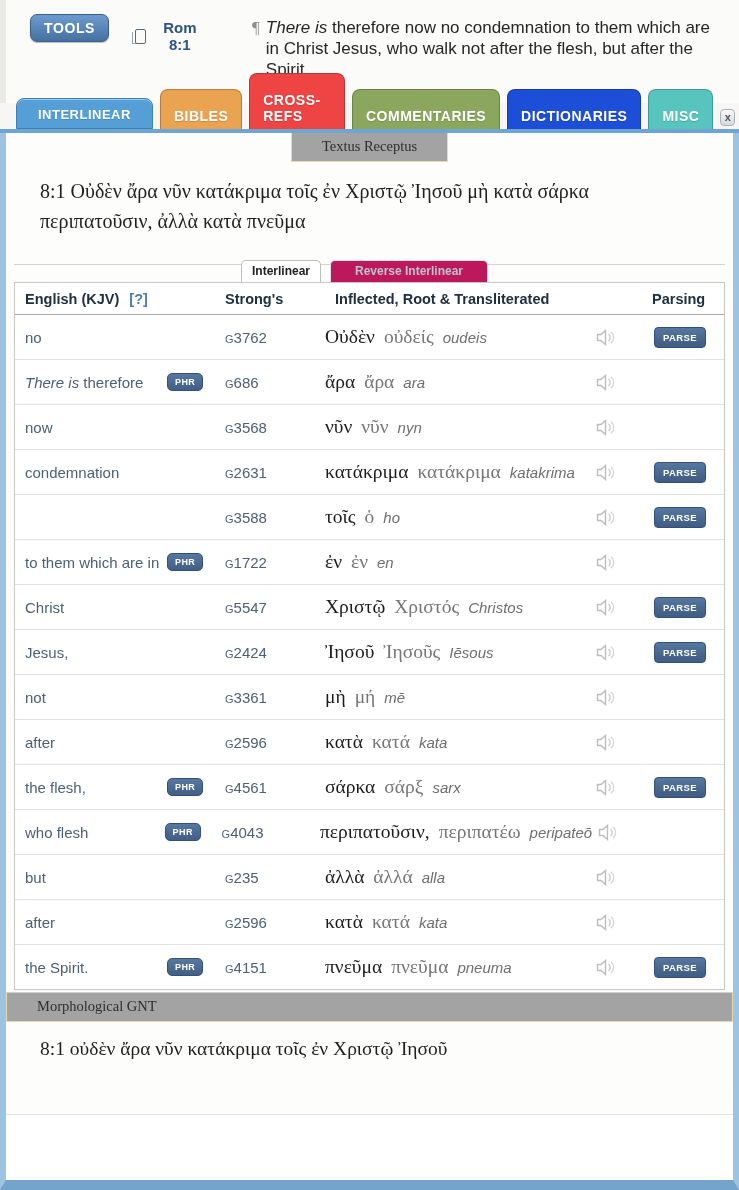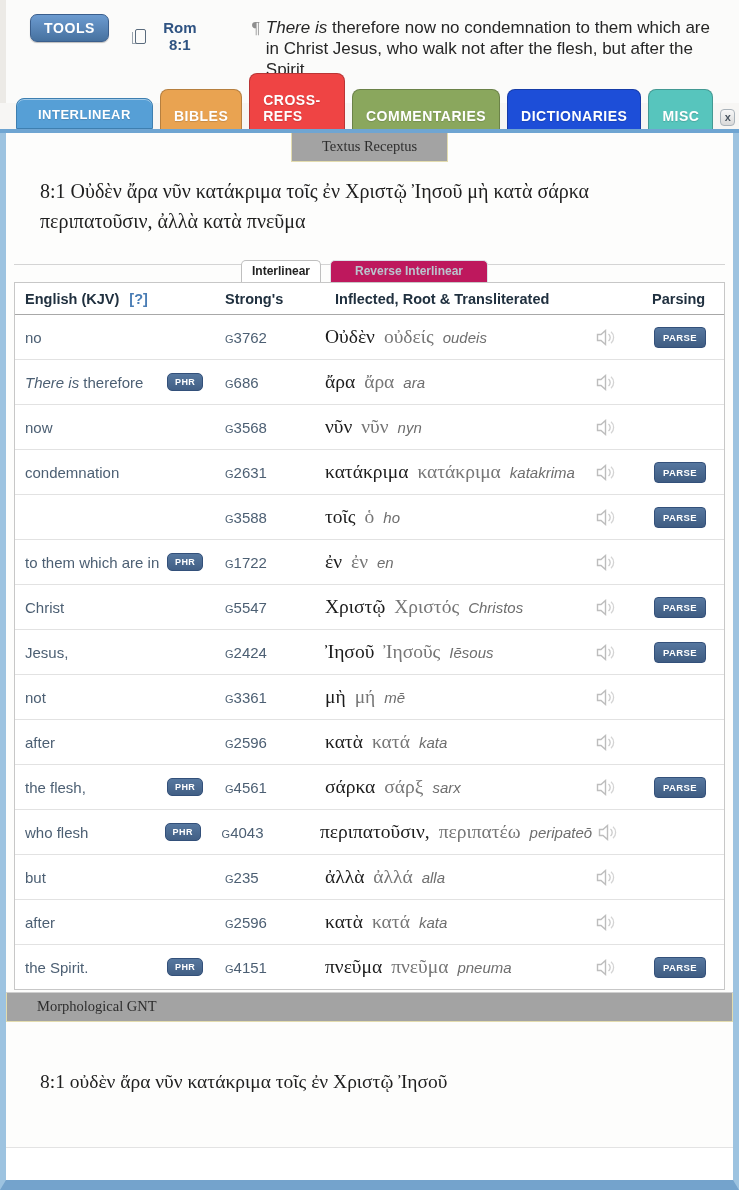--- a/index.html
+++ b/index.html
@@ -78,21 +78,21 @@
   .c-grk .tr { font-family:"Liberation Sans",sans-serif; font-style:italic; font-size:15px;
                color:#6E6E6E; margin-left:9px; }
   .c-aud { width:58px; display:flex; justify-content:flex-start; cursor:pointer; }
   .c-par { width:70px; display:flex; }
   .parse-btn { background:linear-gradient(#56779F,#3F5C82); border:1px solid #33507A; border-radius:4px;
                color:#fff; font-size:9.5px; font-weight:bold; letter-spacing:.4px; padding:4px 8px; cursor:pointer; }
   .hidden { visibility:hidden; }
 
   
   .morph { border-top:1px solid #CFCFCF; margin-top:2px; }
-  .morph .greek-verse { padding:12px 50px 8px 34px; font-size:19.5px;margin-top:33px; }
+  .morph .greek-verse { padding:12px 50px 8px 34px; font-size:19.5px; }
 
   
   .foot-space { height:42px; }
   .foot-rule { height:1px; background:#E3E3E3; margin:0; }
   .foot-bottom { flex:1; background:#fff; }
 </style>
 </head>
 <body>
 
 <div class="top-header">

